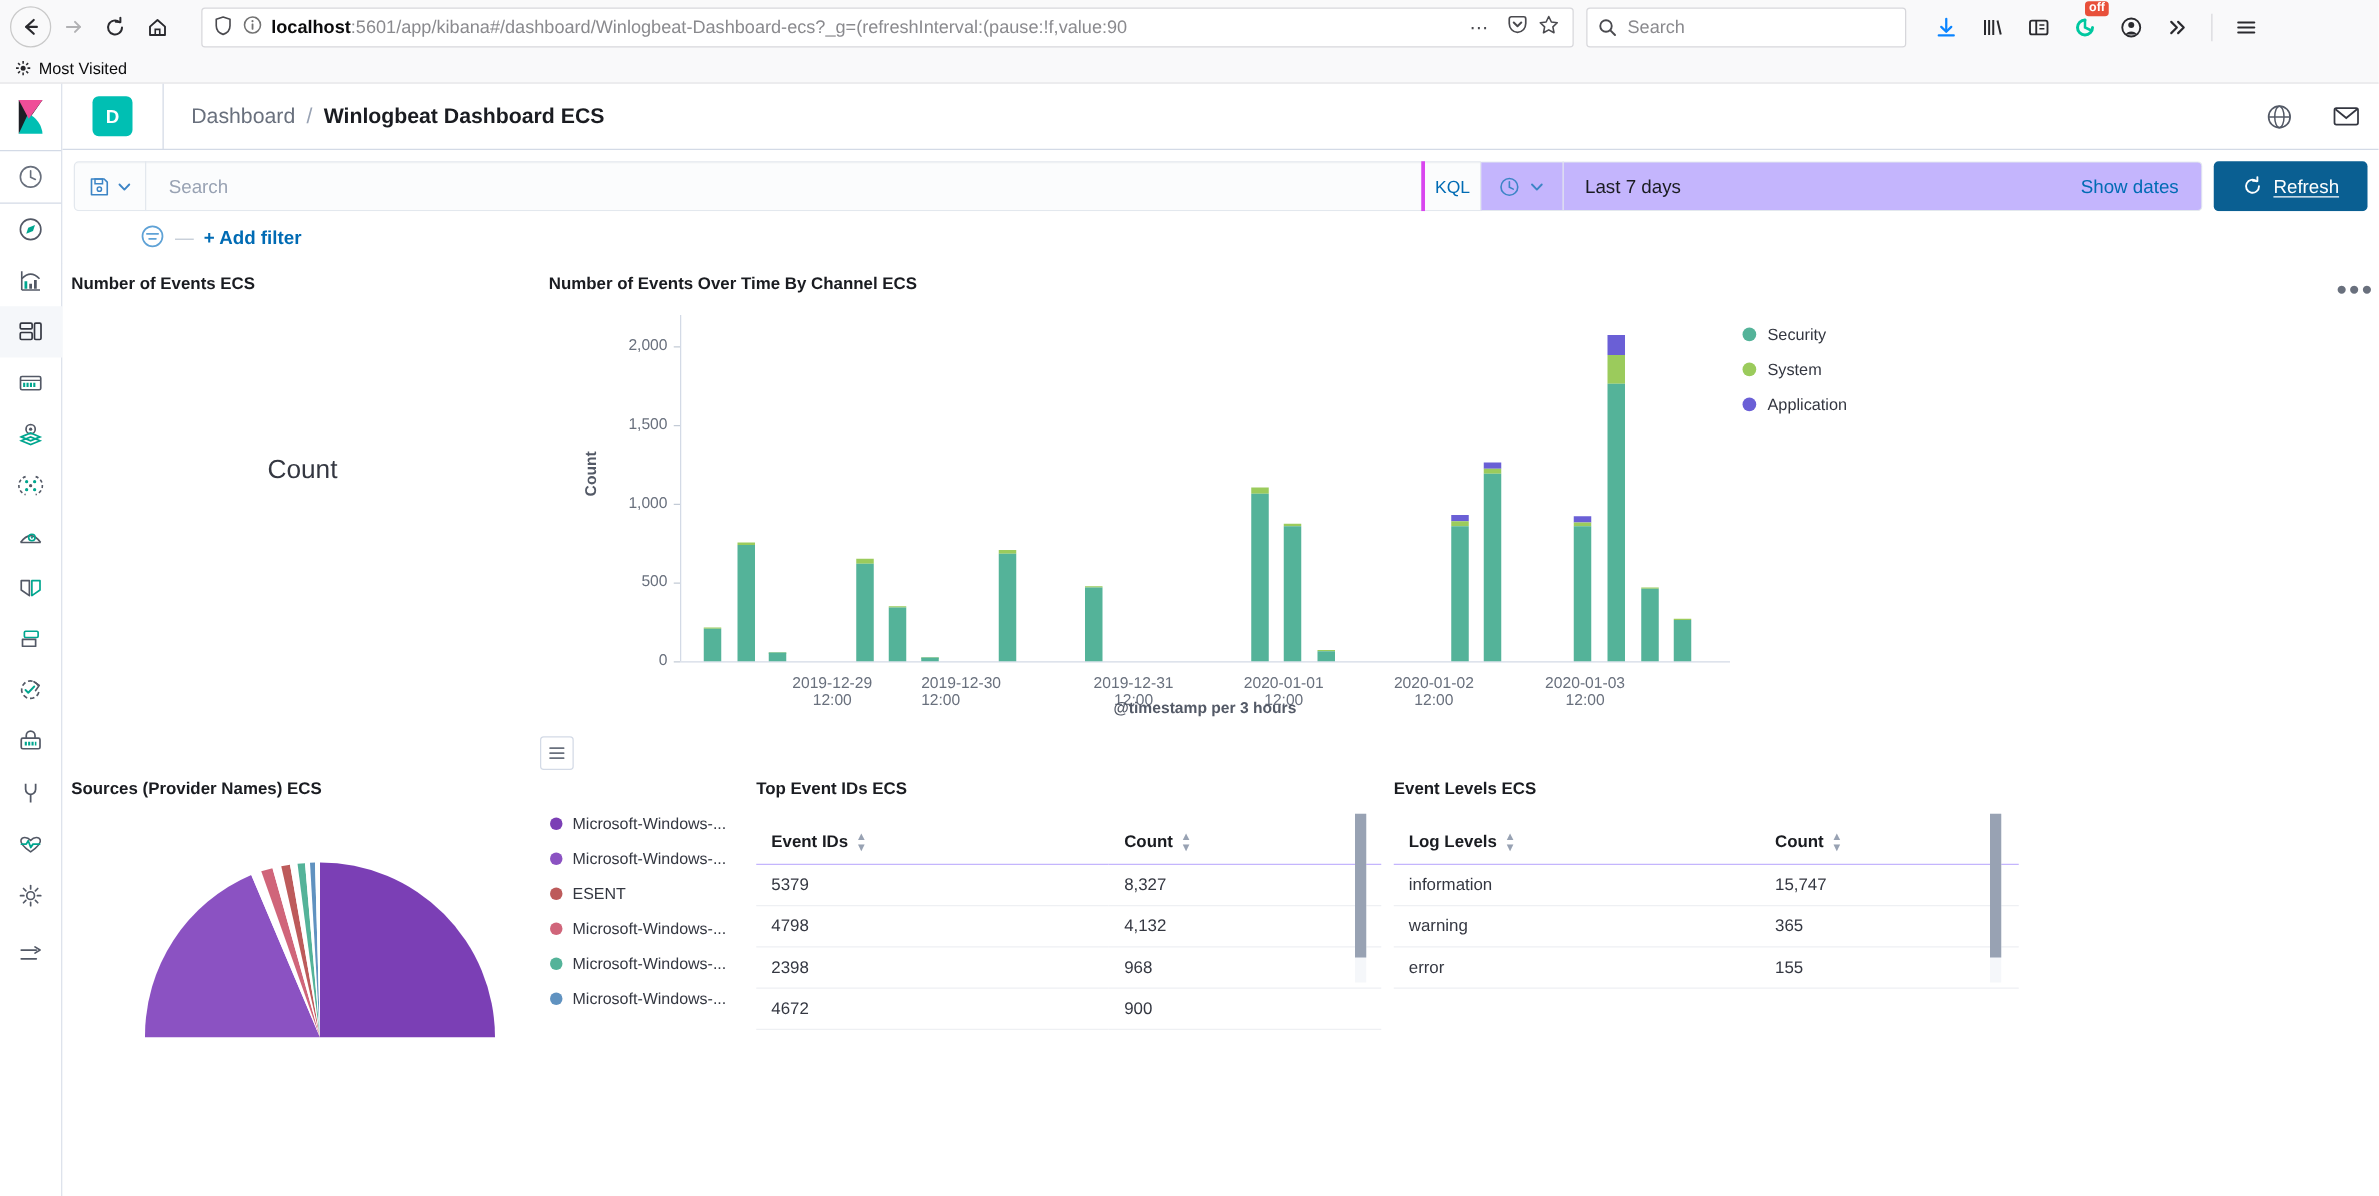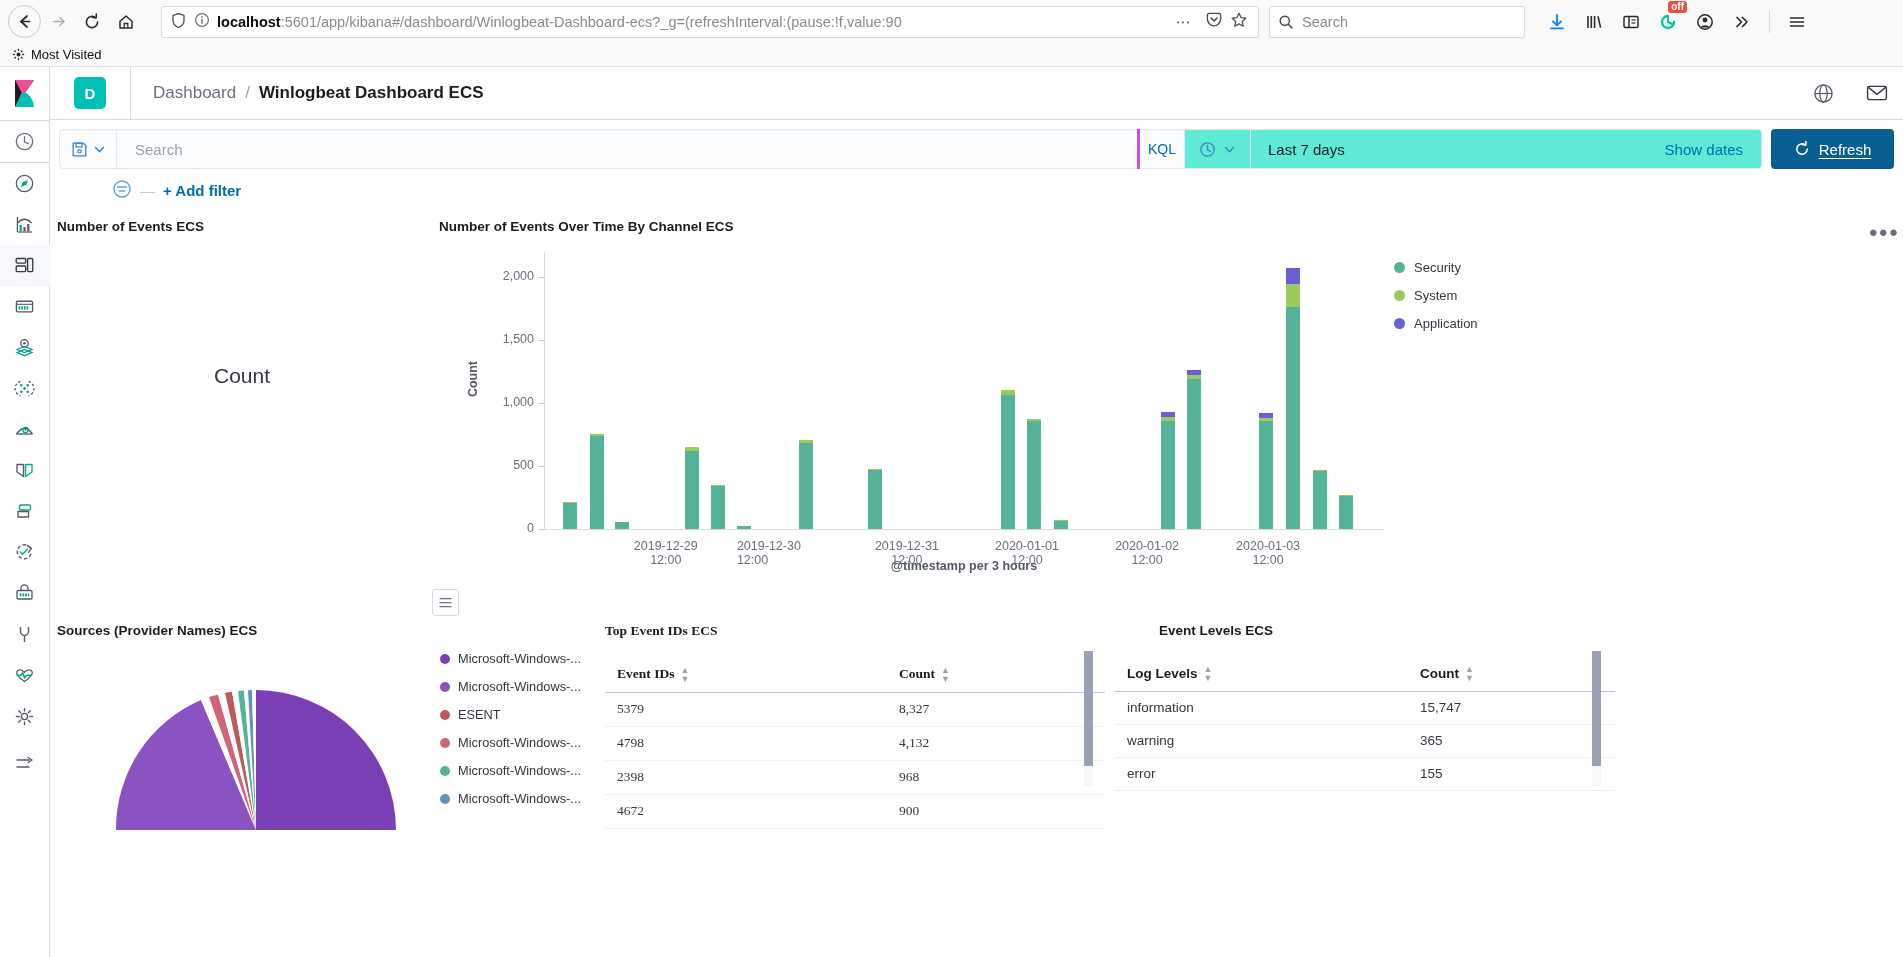--- a/index.html
+++ b/index.html
@@ -78,21 +78,21 @@
   }
   .qb-inner { flex:1; display:flex; align-items:center; }
   .qb-box {
     flex:1; height:40px; background:#fbfcfd; border:1px solid #e3e8ee; border-radius:4px 0 0 4px;
     display:flex; align-items:center; box-shadow:inset 0 1px 1px rgba(0,0,0,0.02);
   }
   .qb-save { width:57px; height:40px; display:flex; align-items:center; justify-content:center; gap:5px; border-right:1px solid #e3e8ee;}
   .qb-input { flex:1; padding-left:18px; color:#98a2b3; font-size:15px; }
   .qb-kql { width:47px; display:flex; align-items:center; justify-content:center; color:#006bb4; font-size:14px; border-left:3px solid #d946ef; height:40px;}
   .qb-dates {
-    height:40px; background:#5eead4; border:1px solid #e3e8ee; border-left:none; display:flex;
+    height:40px; background:#c4b5fd; border:1px solid #e3e8ee; border-left:none; display:flex;
     align-items:center; flex:0 0 577px; border-radius:0 4px 4px 0;
   }
   .qb-clock { display:flex; align-items:center; gap:7px; padding:0 14px; border-right:1px solid #e3e8ee; height:40px; }
   .qb-range { padding-left:17px; font-size:15px; color:#1a1c21; }
   .qb-show { margin-left:auto; padding-right:18px; color:#006bb4; font-size:15px; }
   .qb-refresh {
     height:40px; min-width:123px; background:#0a5f92; color:#fff; border-radius:4px; margin-left:9px;
     display:flex; align-items:center; justify-content:center; gap:9px; font-size:15px;
   }
   .qb-refresh u { text-underline-offset:3px; }
@@ -685,21 +685,21 @@
           <div class="pie-leg">
             <span class="pie-dot" style="background:#54B399;"></span>
             <span>Microsoft-Windows-...</span>
           </div>
           <div class="pie-leg">
             <span class="pie-dot" style="background:#6092C0;"></span>
             <span>Microsoft-Windows-...</span>
           </div>
         </div>
 
-      <div class="panel" style="left:555px; top:412px; width:500px;font-family:Liberation Serif, serif;">
+      <div class="panel" style="left:555px; top:412px; width:500px;">
         <div class="panel-title" style="margin-bottom:20px;">Top Event IDs ECS</div>
         <table class="kb-table" id="tbl-eventids">
             <thead>
               <tr>
                 <th>Event IDs<span class="sort-ar">▲<br>▼</span></th>
                 <th>Count<span class="sort-ar">▲<br>▼</span></th>
               </tr>
             </thead>
             <tbody>
               <tr>
@@ -719,21 +719,21 @@
                 <td>900</td>
               </tr>
             </tbody>
           </table>
       </div>
       <div class="scroll-track" style="left:1034px; top:440px; height:135px;">
         <div class="scroll-thumb" style="top:0; height:115px;"></div>
       </div>
 
       <div class="panel" style="left:1065px; top:412px; width:500px;">
-        <div class="panel-title" style="margin-bottom:20px;margin-left:44px;">Event Levels ECS</div>
+        <div class="panel-title" style="margin-bottom:20px;">Event Levels ECS</div>
         <table class="kb-table" id="tbl-levels">
             <thead>
               <tr>
                 <th>Log Levels<span class="sort-ar">▲<br>▼</span></th>
                 <th>Count<span class="sort-ar">▲<br>▼</span></th>
               </tr>
             </thead>
             <tbody>
               <tr>
                 <td>information</td>

